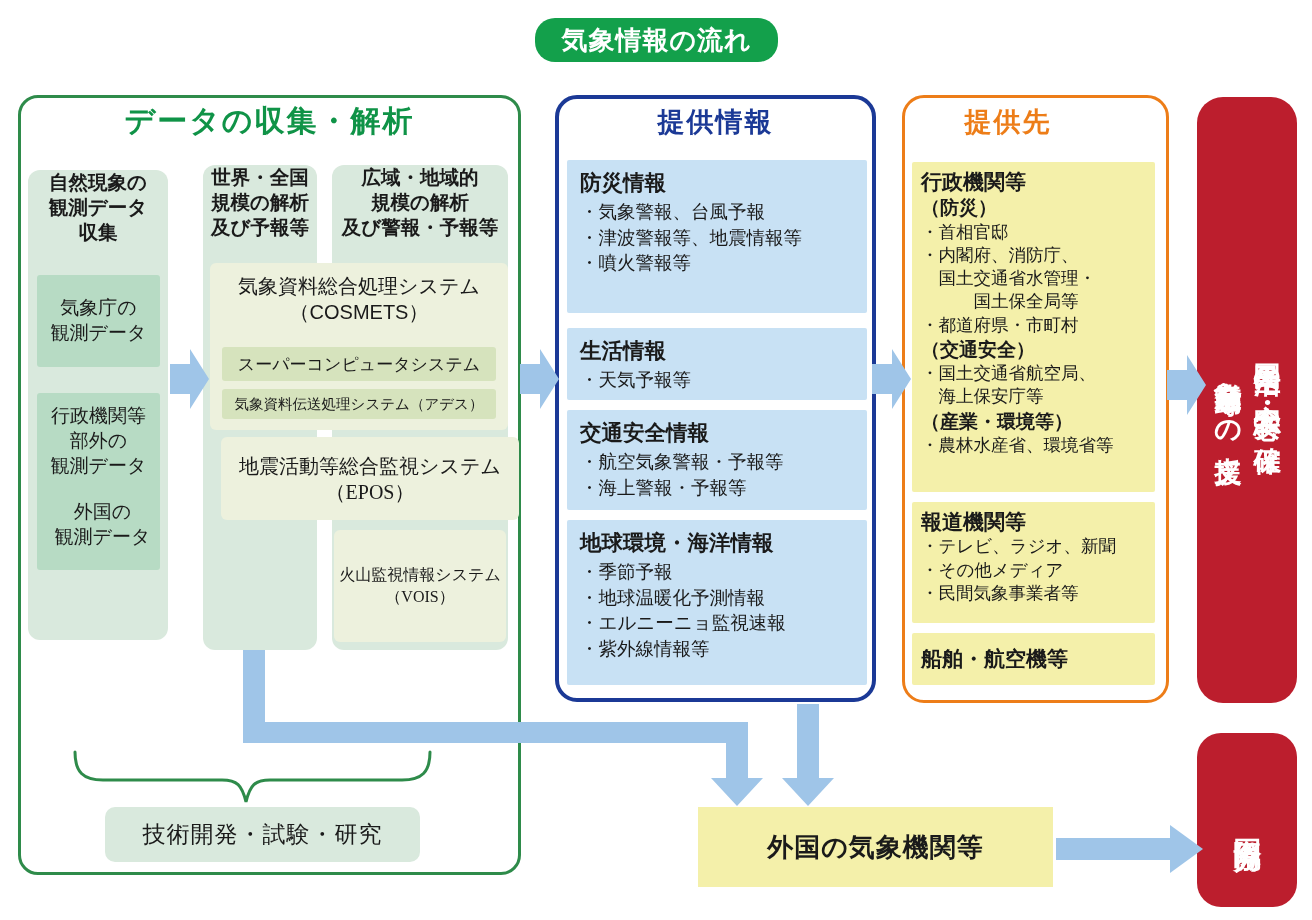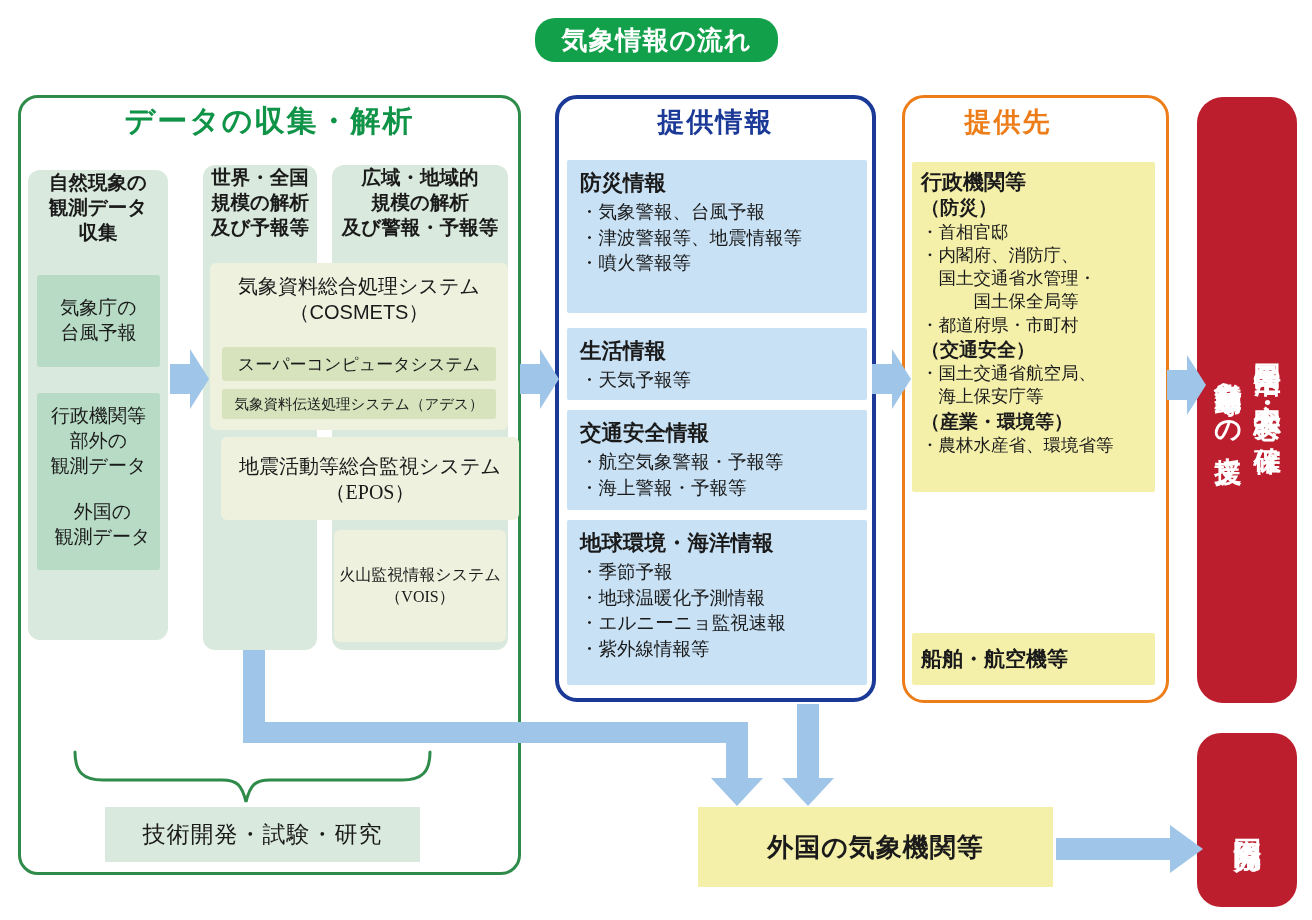--- a/index.html
+++ b/index.html
@@ -35,21 +35,21 @@
   
   .sysbox{background:#edf1dd;border-radius:6px;}
   .cosmets{left:210px;top:263px;width:298px;height:167px;}
   .cos-title{padding-top:10px;font-size:20px;line-height:1.3;text-align:center;}
   .syssub{left:222px;width:274px;background:#d6e3bd;border-radius:3px;}
   .sub1{top:347px;height:34px;font-size:17px;}
   .sub2{top:389px;height:30px;font-size:14.5px;}
   .epos{left:210px;top:437px;width:298px;height:83px;font-size:20px;line-height:1.3;margin-left:11px;}
   .vois{left:334px;top:530px;width:172px;height:112px;font-size:16px;line-height:1.35;}
 
-  .rnd-box{left:105px;top:807px;width:315px;height:55px;background:#d9e9dd;border-radius:1px;font-size:23px;letter-spacing:1px;}
+  .rnd-box{left:105px;top:807px;width:315px;height:55px;background:#d9e9dd;border-radius:10px;font-size:23px;letter-spacing:1px;}
 
   
   .iblock{left:567px;width:300px;background:#c8e1f4;border-radius:2px;padding:8px 13px;}
   .is0{top:160px;height:153px;} .is1{top:328px;height:72px;} .is2{top:410px;height:100px;} .is3{top:520px;height:165px;}
   .ihdr{font-size:21.5px;font-weight:bold;margin-bottom:2px;}
   .iitem{font-size:18.5px;line-height:1.38;}
 
   
   .yblock{left:912px;width:243px;background:#f4f0aa;border-radius:2px;padding:7px 9px;}
   .ys0{top:162px;height:330px;} .ys1{top:502px;height:121px;} .ys2{top:633px;height:52px;display:flex;align-items:center;}
@@ -80,21 +80,21 @@
 
   <div class="abs green-box"></div>
   <div class="abs g-title">データの収集・解析</div>
 
   <div class="abs gcol col1">
     <div class="gcol-hdr pre">自然現象の
 観測データ
 収集</div>
   </div>
   <div class="abs gitem gi1 flexc pre">気象庁の
-台風予報</div>
+観測データ</div>
   <div class="abs gitem gi2 flexc pre">行政機関等
 部外の
 観測データ</div>
   <div class="abs gitem gi3 flexc pre">外国の
 観測データ</div>
 
   <div class="abs gcol col2">
     <div class="gcol-hdr pre">世界・全国
 規模の解析
 及び予報等</div>
@@ -154,20 +154,26 @@
     <div class="yline">・内閣府、消防庁、</div>
     <div class="yline">　国土交通省水管理・</div>
     <div class="yline">　　　国土保全局等</div>
     <div class="yline">・都道府県・市町村</div>
     <div class="yline ybold">（交通安全）</div>
     <div class="yline">・国土交通省航空局、</div>
     <div class="yline">　海上保安庁等</div>
     <div class="yline ybold">（産業・環境等）</div>
     <div class="yline">・農林水産省、環境省等</div>
   </div>
+  <div class="abs yblock ys1">
+    <div class="yhdr">報道機関等</div>
+    <div class="yline">・テレビ、ラジオ、新聞</div>
+    <div class="yline">・その他メディア</div>
+    <div class="yline">・民間気象事業者等</div>
+  </div>
   <div class="abs yblock ys2">
     <div class="yhdr">船舶・航空機等</div>
   </div>
 
   <div class="abs redbar flexc">
     <div class="vtext outcome-text">国民生活の安全・安心の確保、
 産業活動等への支援</div>
   </div>
 
   <div class="abs foreign-box flexc">外国の気象機関等</div>

